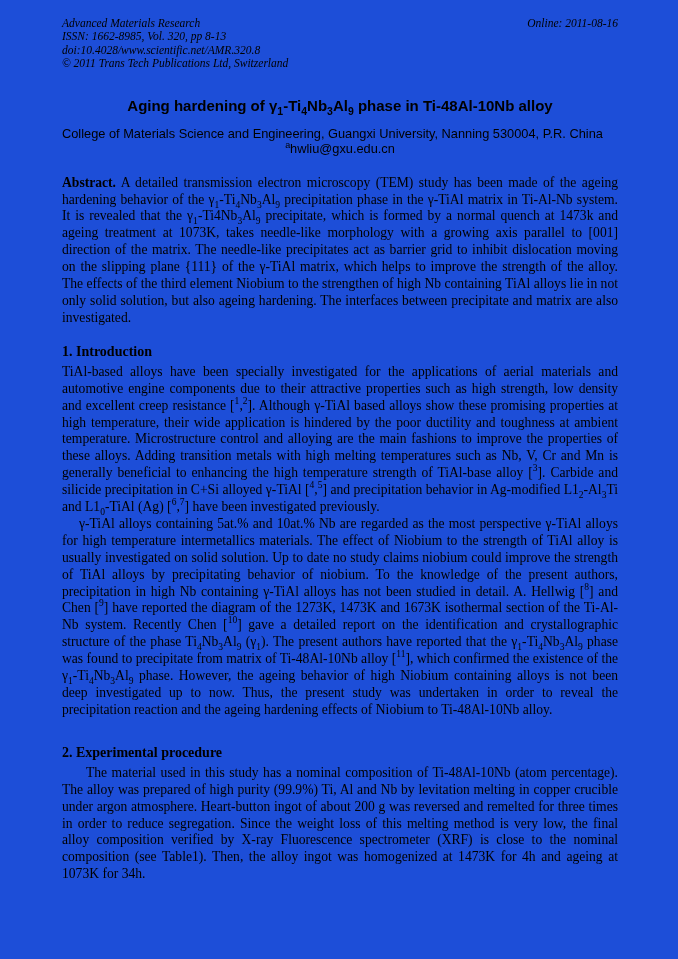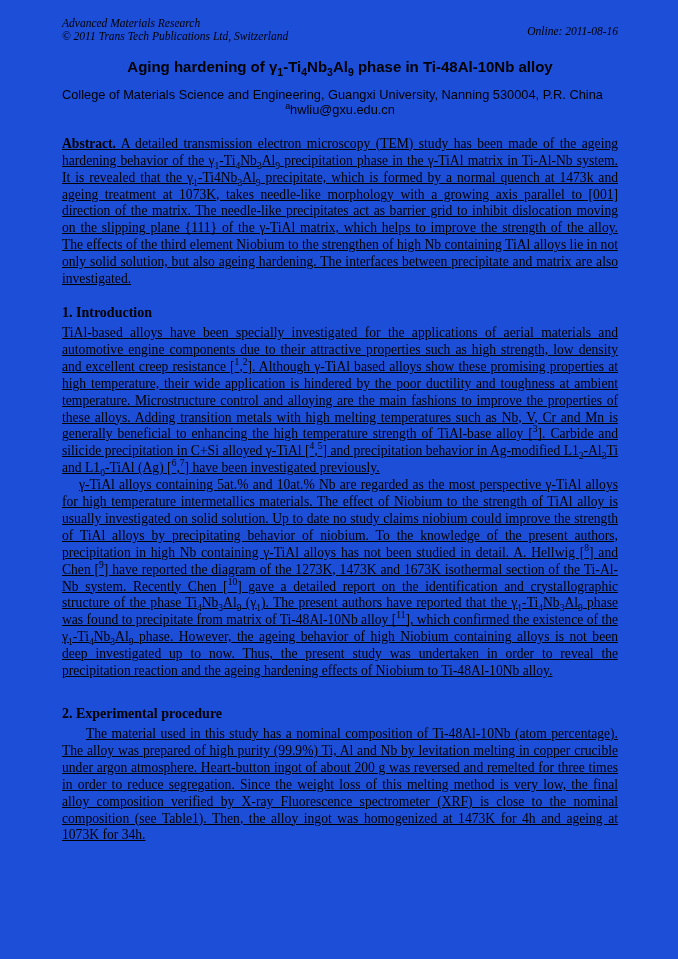--- a/index.html
+++ b/index.html
@@ -18,27 +18,27 @@
   
   .hdr {
     position: relative;
     font-style: italic;
     font-size: 11.5px;
     line-height: 13.4px;
     font-family: "Liberation Serif", serif;
   }
   .hdr-online {
     position: absolute;
-    top: 8px;
+    top: 0;
     right: 0;
     font-style: italic;
   }
   
   .title {
-    margin-top: 14px;
+    margin-top: 26px;
     text-align: center;
     font-family: "Liberation Sans", sans-serif;
     font-weight: bold;
     font-size: 15px;
     line-height: 18px;
   }
   .authors {
     margin-top: 12px;
     text-align: center;
     font-family: "Liberation Sans", sans-serif;
@@ -64,41 +64,42 @@
     font-size: 12.8px;
     line-height: 15px;
   }
   .keywords b { font-weight: bold; }
   
   .body-par {
     font-size: 13.6px;
     line-height: 16.9px;
     text-align: justify;
     margin: 0;
-    text-decoration: underline;
   }
   .abstract { margin-top: 19px; }
   .sec-heading {
     font-size: 14px;
     font-weight: bold;
     margin: 16px 0 4px 0;
     line-height: 17px;
   }
   .sec-heading.second { margin-top: 25px; }
   .indent-sm { text-indent: 17px; }
   .indent-md { text-indent: 24px; }
   sub, sup { line-height: 0; font-size: 70%; }
 </style>
 </head>
 <body>
 
 <div class="page">
 
   <div class="hdr">
     <div>Advanced Materials Research</div>
+    <div>ISSN: 1662-8985, Vol. 320, pp 8-13</div>
+    <div>doi:10.4028/www.scientific.net/AMR.320.8</div>
     <div>© 2011 Trans Tech Publications Ltd, Switzerland</div>
     <div class="hdr-online">Online: 2011-08-16</div>
   </div>
 
   <div class="title">Aging hardening of γ<sub>1</sub>-Ti<sub>4</sub>Nb<sub>3</sub>Al<sub>9</sub> phase in Ti-48Al-10Nb alloy</div>
 
 
   <div class="affiliation">College of Materials Science and Engineering, Guangxi University, Nanning 530004, P.R. China</div>
 
   <div class="email"><sup>a</sup>hwliu@gxu.edu.cn</div>

